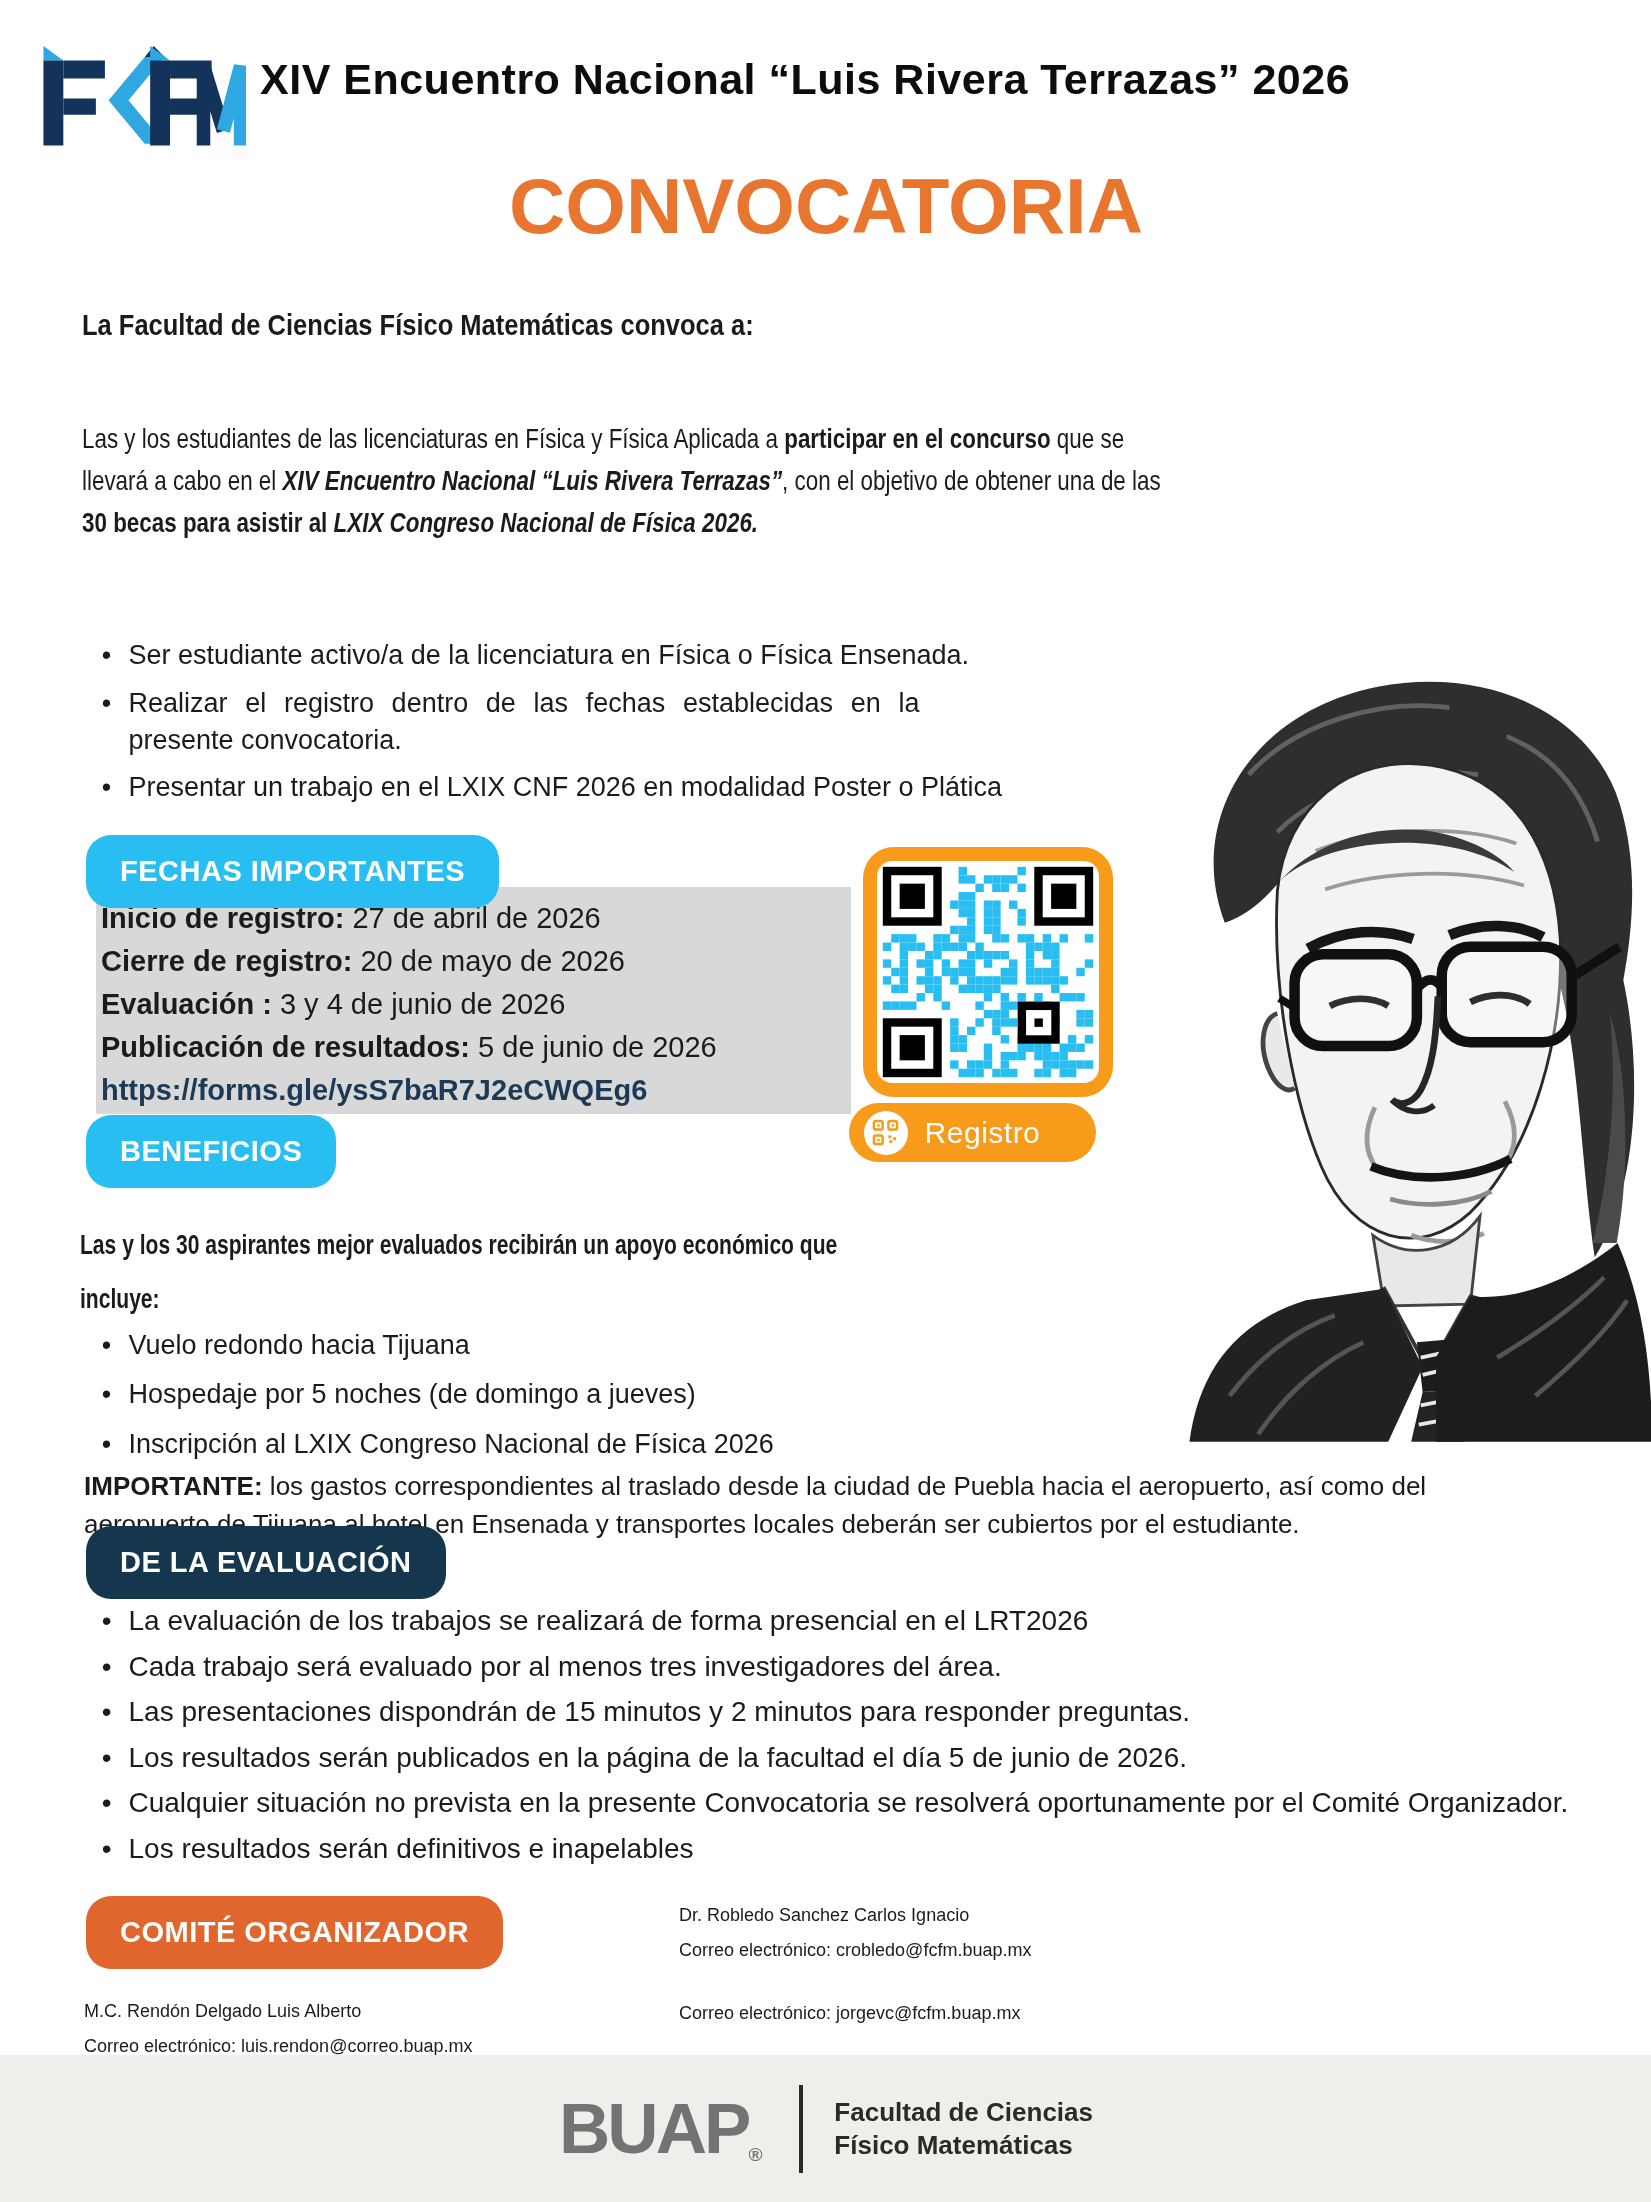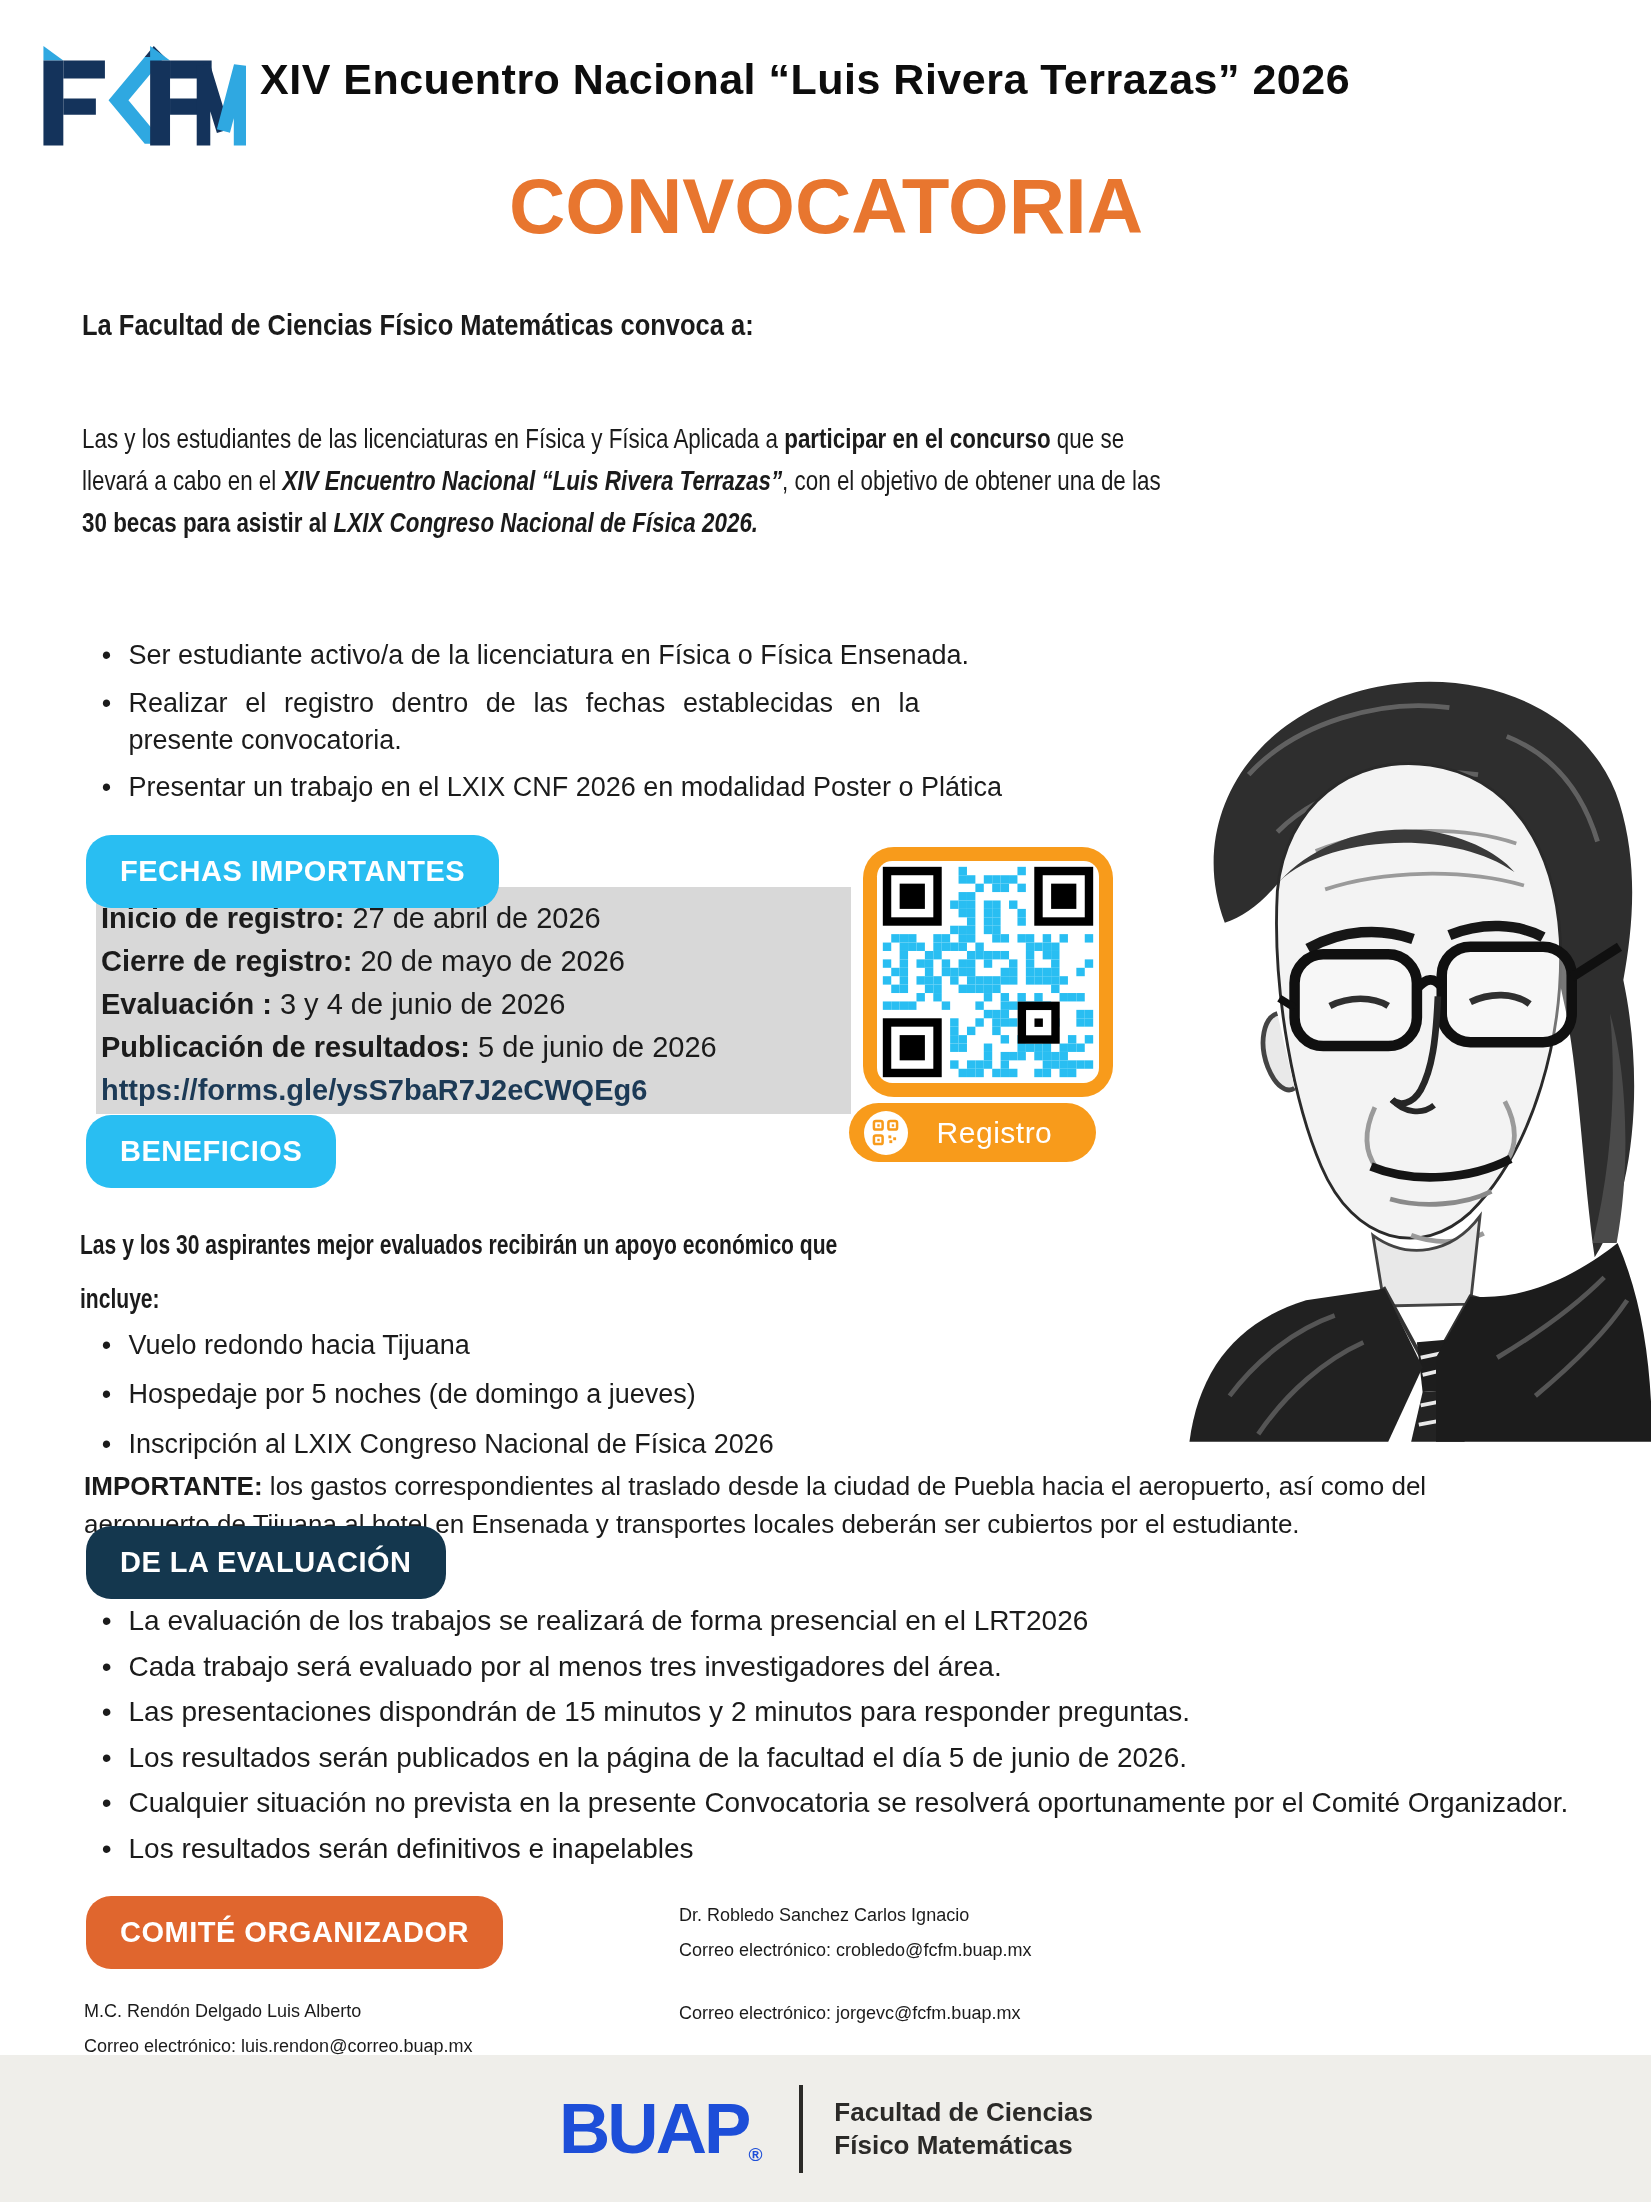--- a/index.html
+++ b/index.html
@@ -49,40 +49,40 @@
 
   
   #qr-box{position:absolute;left:863px;top:847px;width:250px;height:250px;background:#F89B1B;
           border-radius:31px;z-index:6;}
   #qr-inner{position:absolute;left:14.3px;top:14.3px;width:222px;height:222px;background:#fff;border-radius:15.3px;}
   #qr-inner svg{position:absolute;left:1.9px;top:1.9px;}
   #registro-btn{position:absolute;left:849px;top:1103px;width:247px;height:59px;background:#F89B1B;
                 border-radius:30px;display:flex;align-items:center;color:#fff;z-index:6;cursor:pointer;border:none;}
   #registro-btn .circ{width:44px;height:44px;background:#fff;border-radius:50%;margin-left:8.6px;
                       display:flex;align-items:center;justify-content:center;}
-  #registro-btn .lab{font-size:30px;margin-left:29px;letter-spacing:0.5px;}
+  #registro-btn .lab{font-size:30px;margin-left:17px;letter-spacing:0.5px;}
 
   
   #beneficios-lead{position:absolute;left:80px;top:1218px;width:985px;font-size:27px;font-weight:bold;
                    line-height:54px;transform:scaleX(.78);transform-origin:0 0;}
 
   
   #importante{position:absolute;left:84px;top:1441px;width:1405px;font-size:26px;line-height:38px;}
   #importante .lbl{font-weight:bold;}
 
   
   .contact{position:absolute;font-size:18px;line-height:35px;}
   #contact-left{left:84px;top:1994px;}
   #contact-r1{left:679px;top:1898px;}
   #contact-r2{left:679px;top:1996px;}
 
   
   #footer{position:absolute;left:0;top:2055px;width:1652px;height:147px;background:#EFEEEA;
           display:flex;align-items:center;justify-content:center;}
-  .buap{font-size:71px;font-weight:bold;letter-spacing:-2.9px;color:#1d4ed8;line-height:1;}
+  .buap{font-size:71px;font-weight:bold;letter-spacing:-2.9px;color:#737373;line-height:1;}
   .buap sup{font-size:19px;letter-spacing:0;vertical-align:-7.6px;}
   .fdivider{width:4.8px;height:88px;background:#2b2a28;margin:0 31px 0 36px;}
   .faculty{font-size:26px;font-weight:bold;line-height:32.5px;color:#2b2a28;}
 
   
   #portrait{position:absolute;left:1134px;top:631px;width:518px;height:811px;}
 </style>
 </head>
 <body>
 

